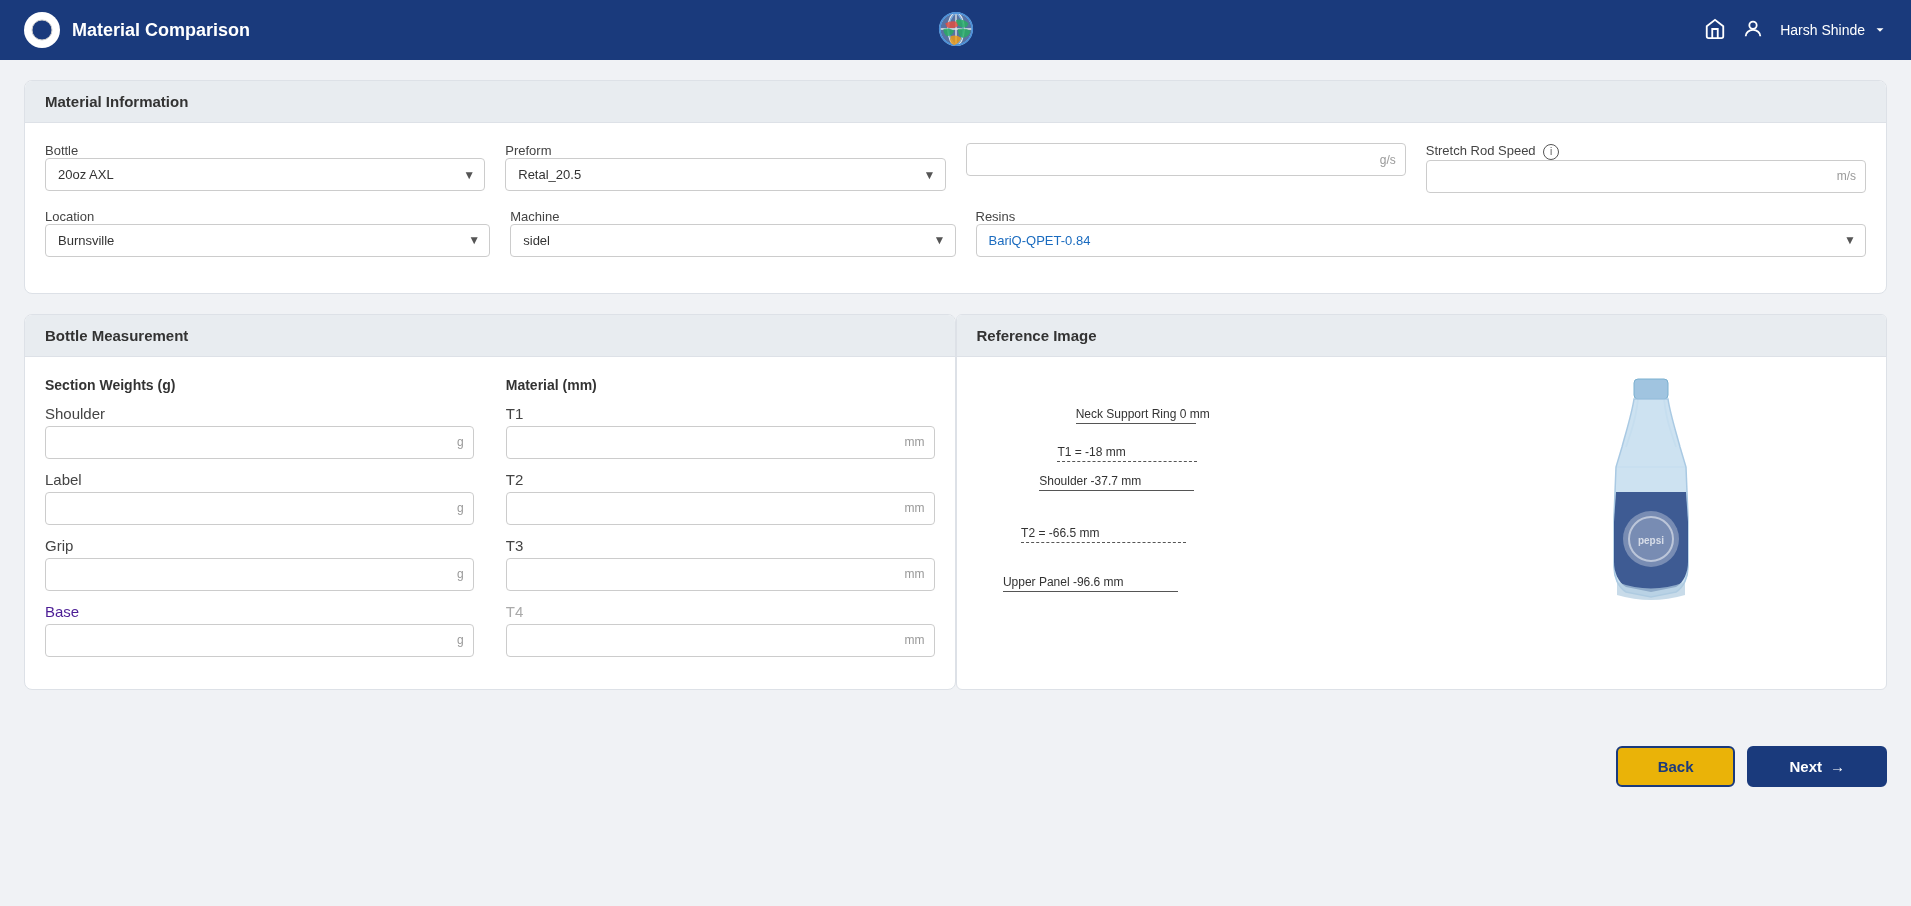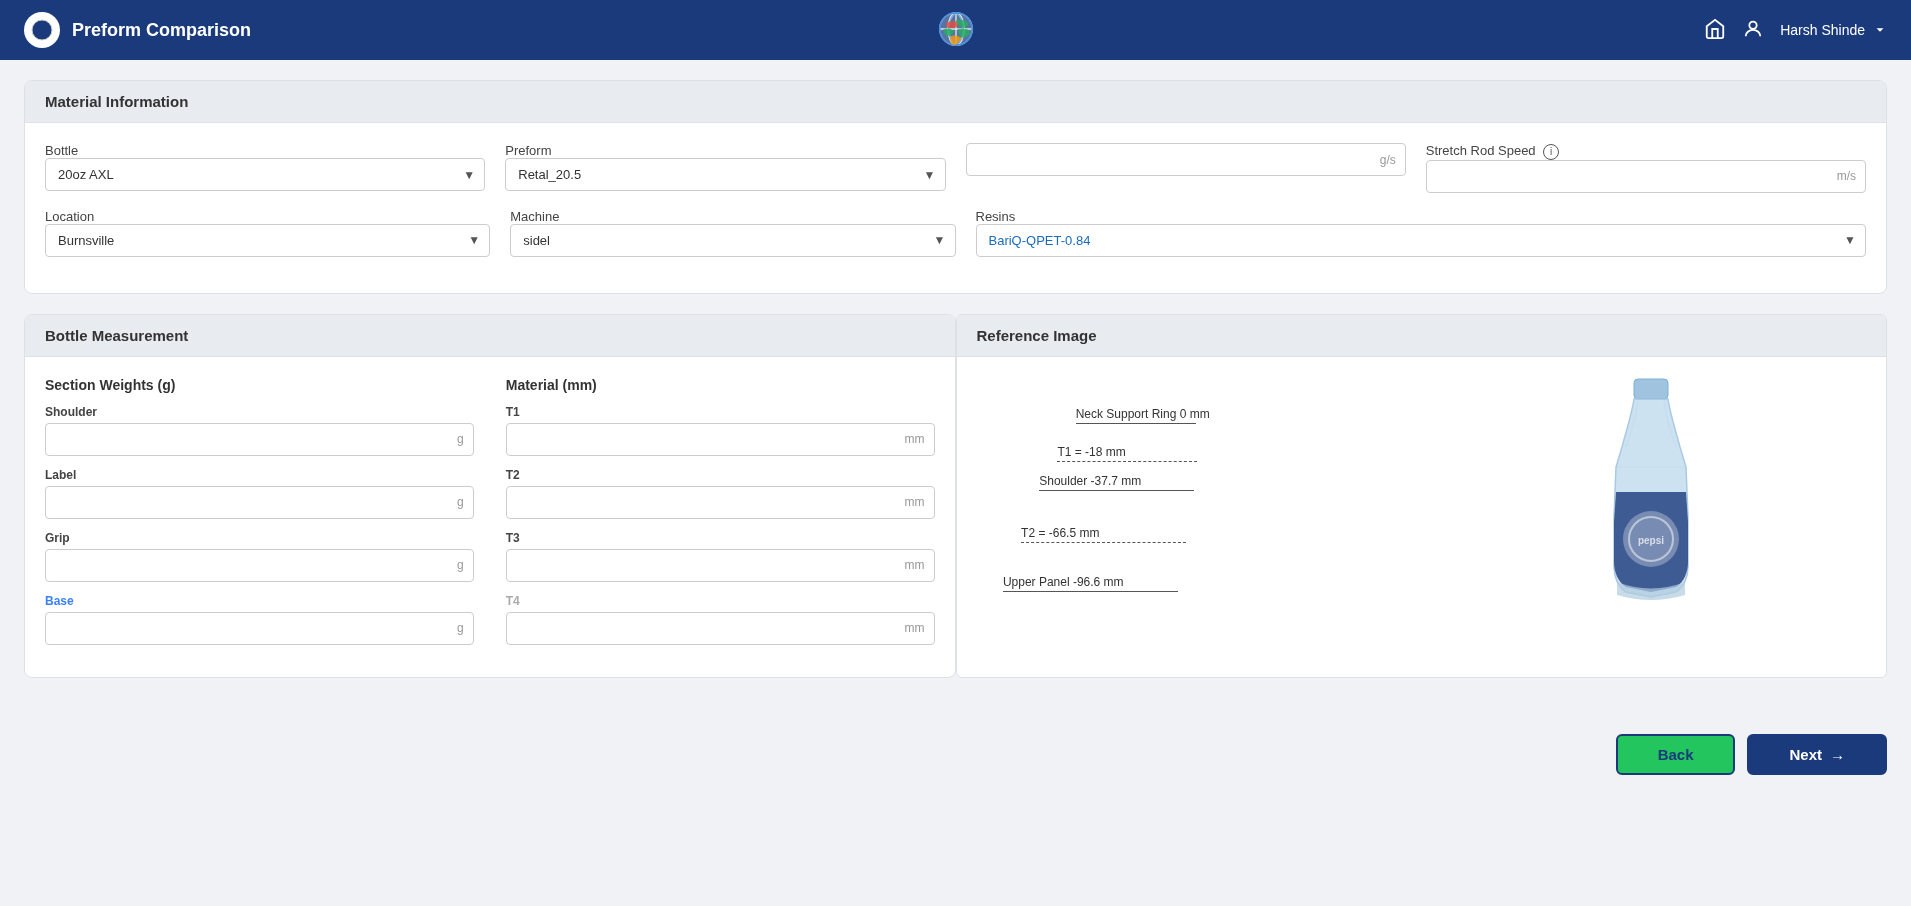--- a/index.html
+++ b/index.html
@@ -149,24 +149,23 @@
       font-size: 14px;
       font-weight: 600;
       color: #333;
       margin-bottom: 12px;
     }
     .field-group {
       margin-bottom: 12px;
     }
     .field-group label {
       display: block;
-      font-size: 12px;
+      font-size: 15px;
       color: #444;
       margin-bottom: 4px;
-      font-weight: bold;
     }
 
     
     .ref-image-container {
       position: relative;
       height: 290px;
       display: flex;
       justify-content: center;
       align-items: center;
       overflow: hidden;
@@ -182,21 +181,21 @@
     }
     .btn {
       padding: 10px 40px;
       border-radius: 6px;
       font-size: 15px;
       font-weight: 600;
       cursor: pointer;
       border: 2px solid #1a3a7c;
     }
     .btn-outline {
-      background: #22c55e;
+      background: #eab308;
       color: #1a3a7c;
     }
     .btn-primary {
       background: #1a3a7c;
       color: white;
       display: flex;
       align-items: center;
       gap: 8px;
     }
     .info-icon {
@@ -222,21 +221,21 @@
 </head>
 <body>
 
 <header class="header">
   <div class="header-logo">
     <svg width="24" height="24" viewBox="0 0 24 24" fill="none">
       <circle cx="12" cy="12" r="10" fill="#1a3a7c"></circle>
       <circle cx="12" cy="12" r="10" fill="none" stroke="#ccc" stroke-width="1"></circle>
     </svg>
   </div>
-  <span class="header-title">Preform Comparison</span>
+  <span class="header-title">Material Comparison</span>
 
   <div class="header-globe">
     <svg class="globe-svg" viewBox="0 0 40 40" xmlns="http://www.w3.org/2000/svg">
       <circle cx="20" cy="20" r="18" fill="none" stroke="#e0e0e0" stroke-width="1.5"></circle>
       <ellipse cx="20" cy="20" rx="9" ry="18" fill="none" stroke="#e0e0e0" stroke-width="1.5"></ellipse>
       <line x1="2" y1="20" x2="38" y2="20" stroke="#e0e0e0" stroke-width="1.5"></line>
       <line x1="20" y1="2" x2="20" y2="38" stroke="#e0e0e0" stroke-width="1.5"></line>
       <circle cx="20" cy="20" r="18" fill="none" stroke="#4a90d9" stroke-width="2"></circle>
 
       <path d="M20 2 Q28 8 28 20 Q28 32 20 38 Q12 32 12 20 Q12 8 20 2" fill="none" stroke="#4a90d9" stroke-width="1.5"></path>
@@ -379,21 +378,21 @@
 
             <div class="field-group">
               <label>Grip</label>
               <div class="input-wrapper">
                 <input type="text" style="padding-right: 28px;">
                 <span class="unit">g</span>
               </div>
             </div>
 
             <div class="field-group">
-              <label style="color:#3b82f6;">Base</label>
+              <label style="color:#4c1d95;">Base</label>
               <div class="input-wrapper">
                 <input type="text" placeholder="" style="padding-right: 28px;">
                 <span class="unit">g</span>
               </div>
             </div>
           </div>
 
           <div class="measurement-col">
             <h3>Material (mm)</h3>
 

